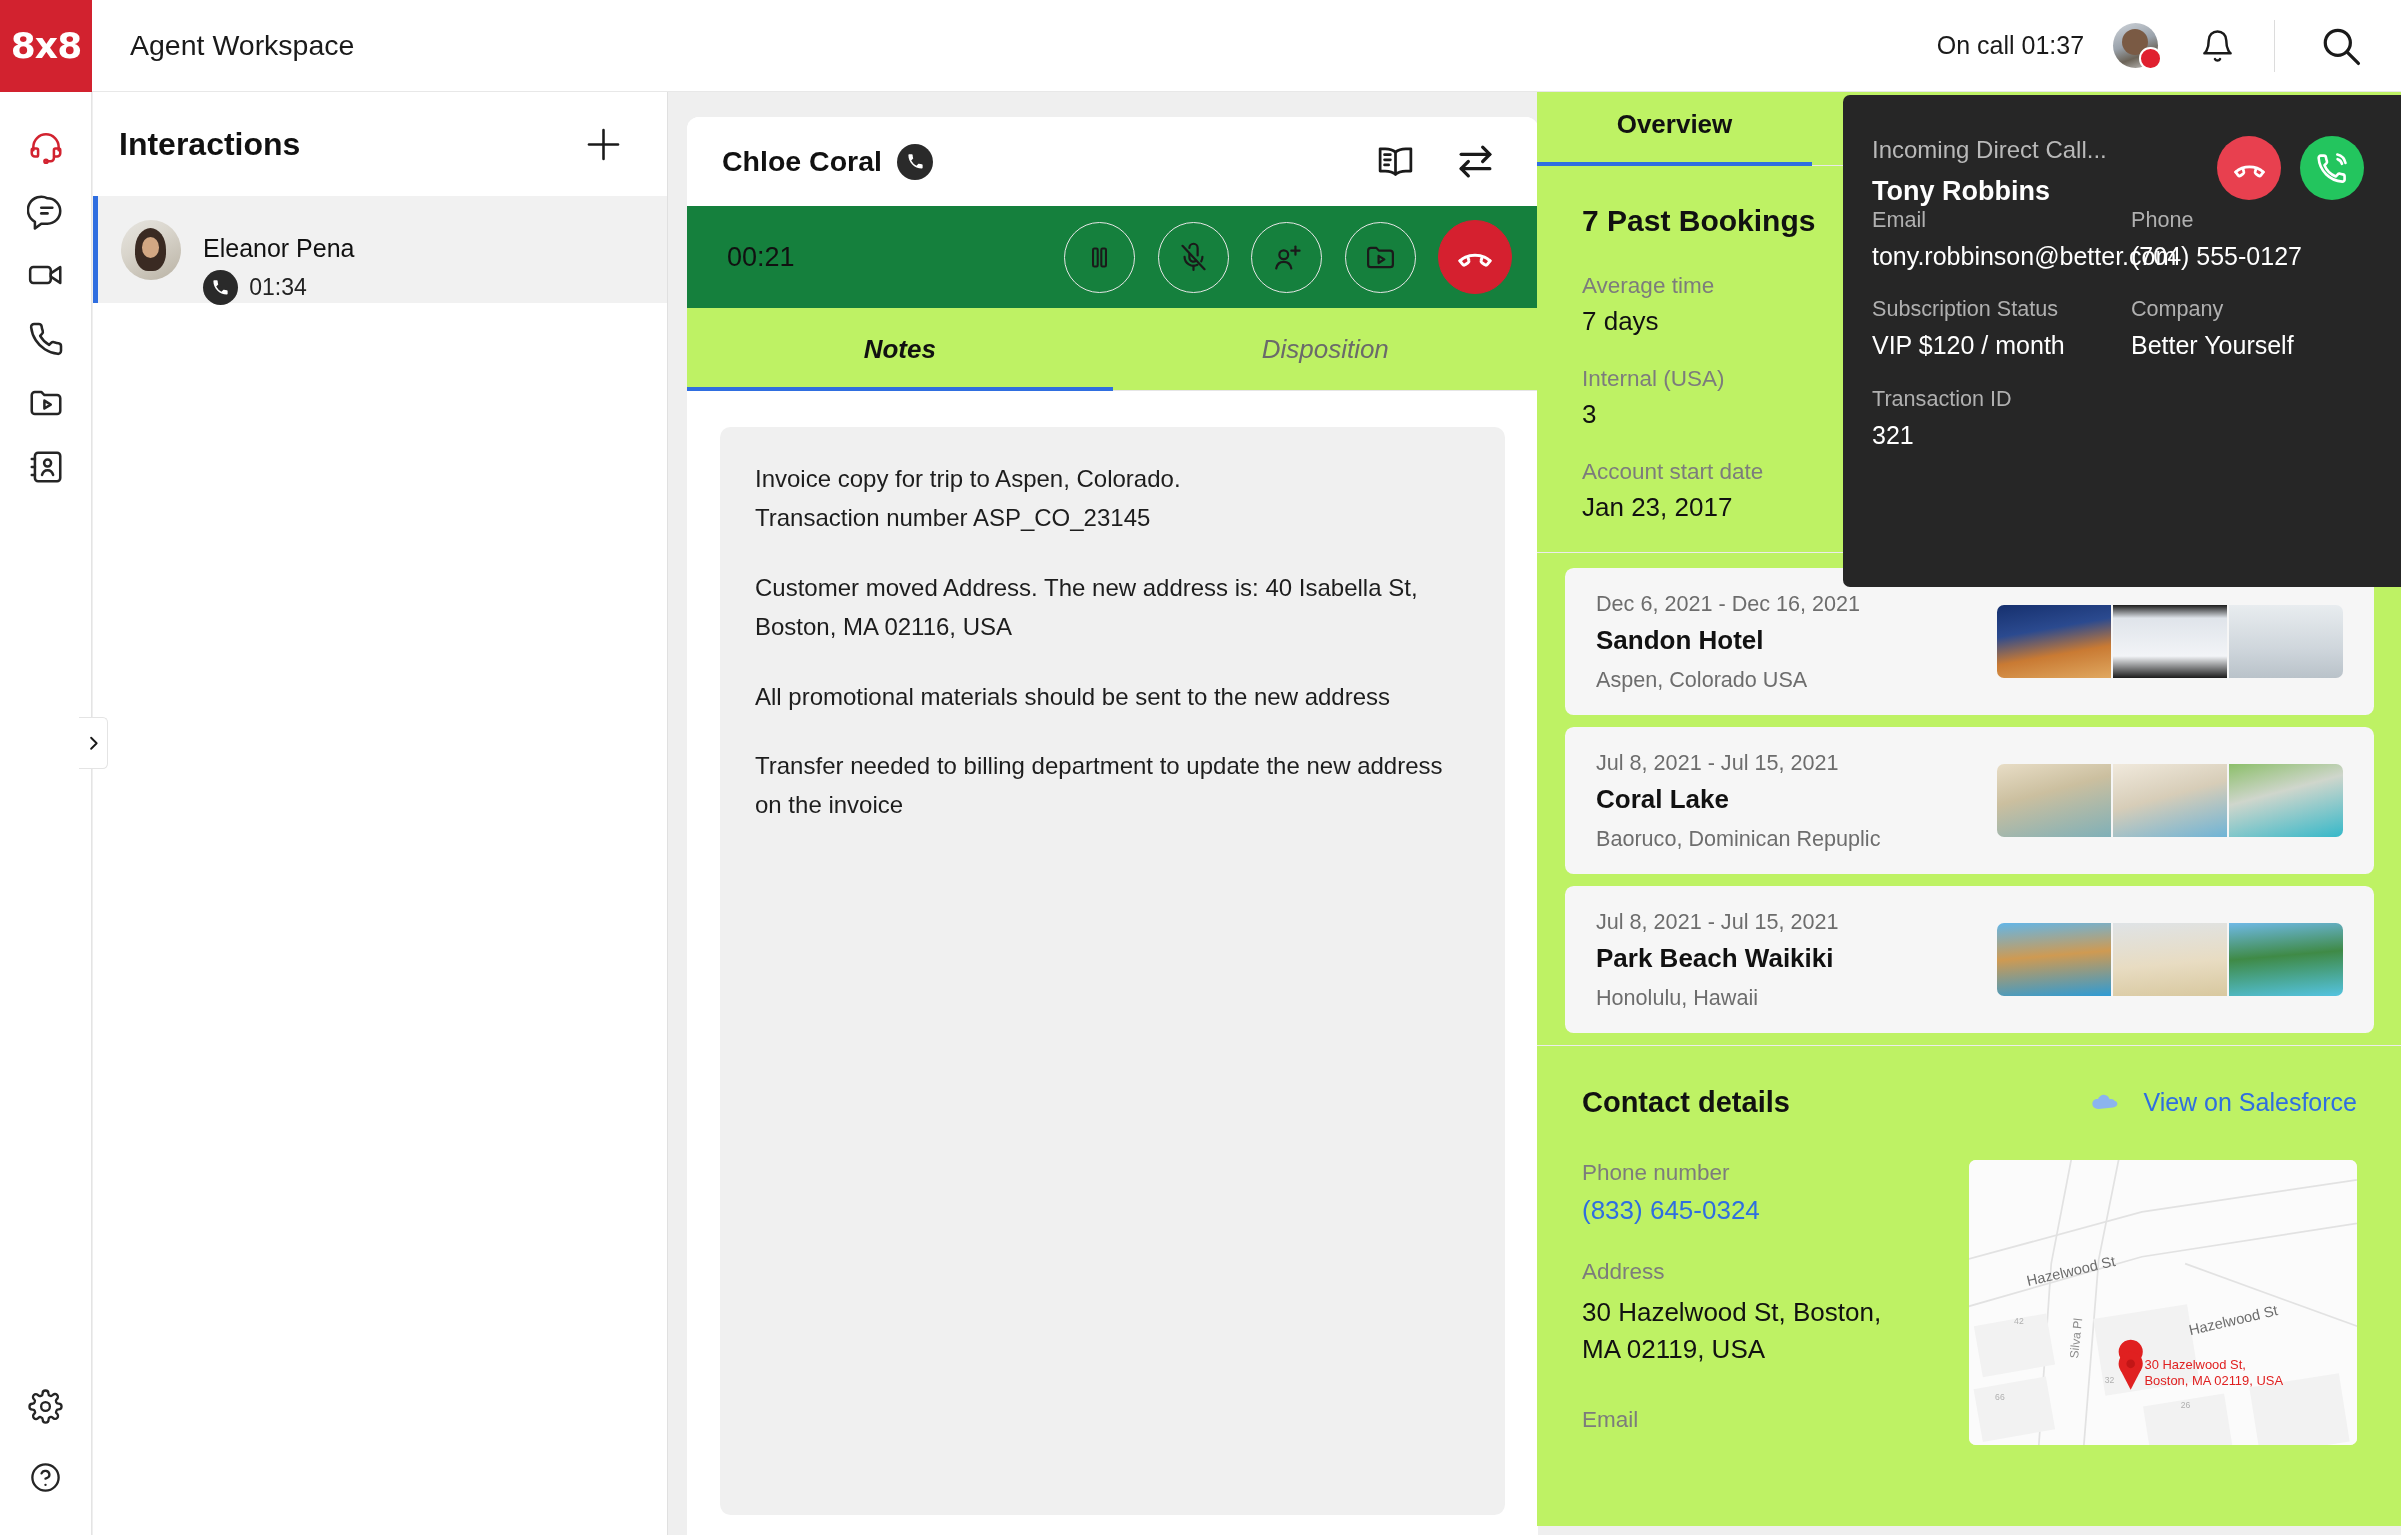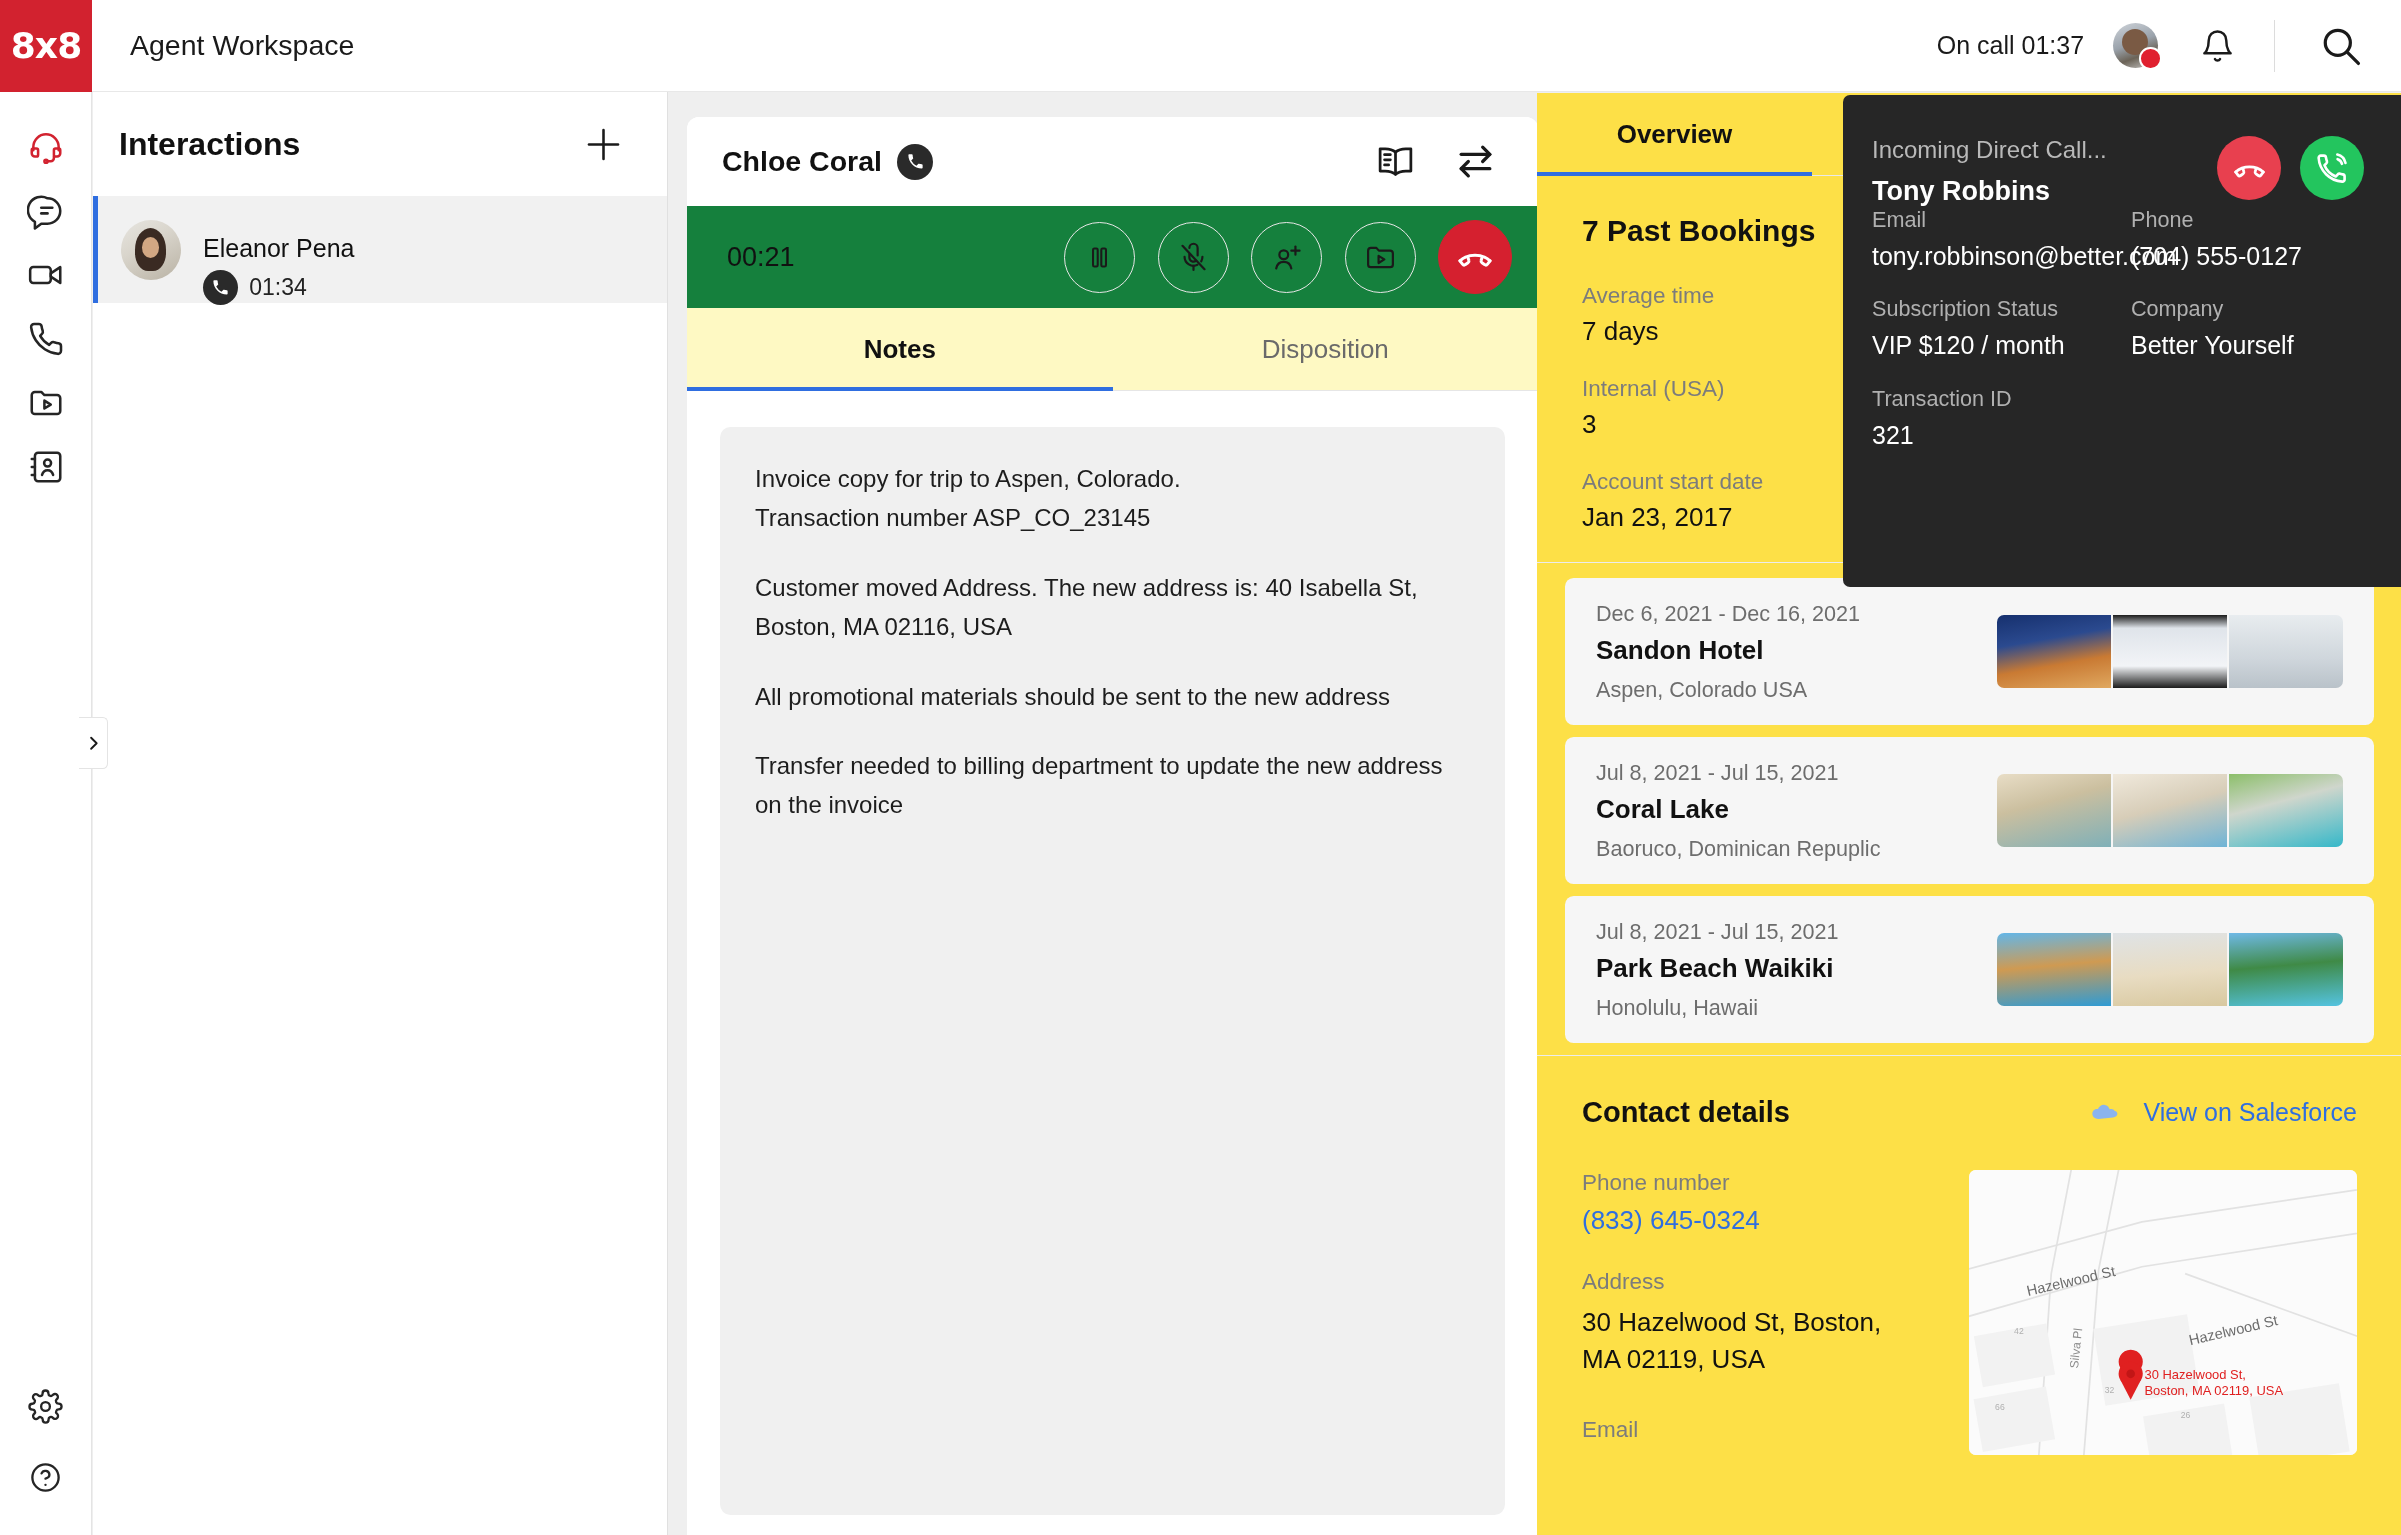--- a/index.html
+++ b/index.html
@@ -126,41 +126,41 @@
   .call-timer { font-size: 27px; color: #111; font-weight: 500; }
   .call-controls { margin-left: auto; display: flex; align-items: center; gap: 22.5px; }
   .ctrl {
     width: 71px; height: 71px; border-radius: 50%; background: transparent;
     border: 0.9px solid #e6e6e6;
     display: flex; align-items: center; justify-content: center; cursor: pointer;
   }
   .ctrl.end { background: #d5202f; border-color:#d5202f; width: 74px; height: 74px; }
 
   .tabs-row {
-    display: flex; height: 83px; background:#fef9c3; border-bottom: 0.9px solid #e6e6e6;
+    display: flex; height: 83px; background:#bef264; border-bottom: 0.9px solid #e6e6e6; font-style: italic;
   }
   .tab {
     flex: 1; display:flex; align-items:center; justify-content:center;
     font-size: 26px; color: #6a6a6a; cursor: pointer; position: relative;
   }
   .tab.active { color: #111; font-weight: bold; }
   .tab.active::after {
     content:""; position:absolute; left:0; bottom:-0.9px; width:100%; height:4.3px; background:#2f6ee0;
   }
   .notes-box {
     margin: 36px 33px 0 33px; background: #f0f0f0; border-radius: 10.4px;
     padding: 33px 35px; height: 1088px; font-size: 24px; line-height: 1.62; color: #1d1d1d;
   }
   .notes-box p { margin-bottom: 31px; }
   .notes-box p:last-child { margin-bottom: 0; }
 
   
   .right-panel {
-    position: absolute; top: 93px; left: 1537px; width: 865px; height: 1443px;
-    background: #fde047; overflow: hidden;
+    position: absolute; top: 83px; left: 1537px; width: 865px; height: 1443px;
+    background: #bef264; overflow: hidden;
   }
   .right-tabs { height: 83px; display:flex; border-bottom: 0.9px solid #e9e9e9; }
   .rtab {
     width: 275px; display:flex; align-items:center; justify-content:center;
     font-size: 26px; font-weight: bold; color: #111; position: relative; cursor: pointer;
   }
   .rtab.active::after {
     content:""; position:absolute; left:0; bottom:-0.9px; width:100%; height:4.3px; background:#2f6ee0;
   }
   .ov-section { padding: 38px 45px 0 45px; }

